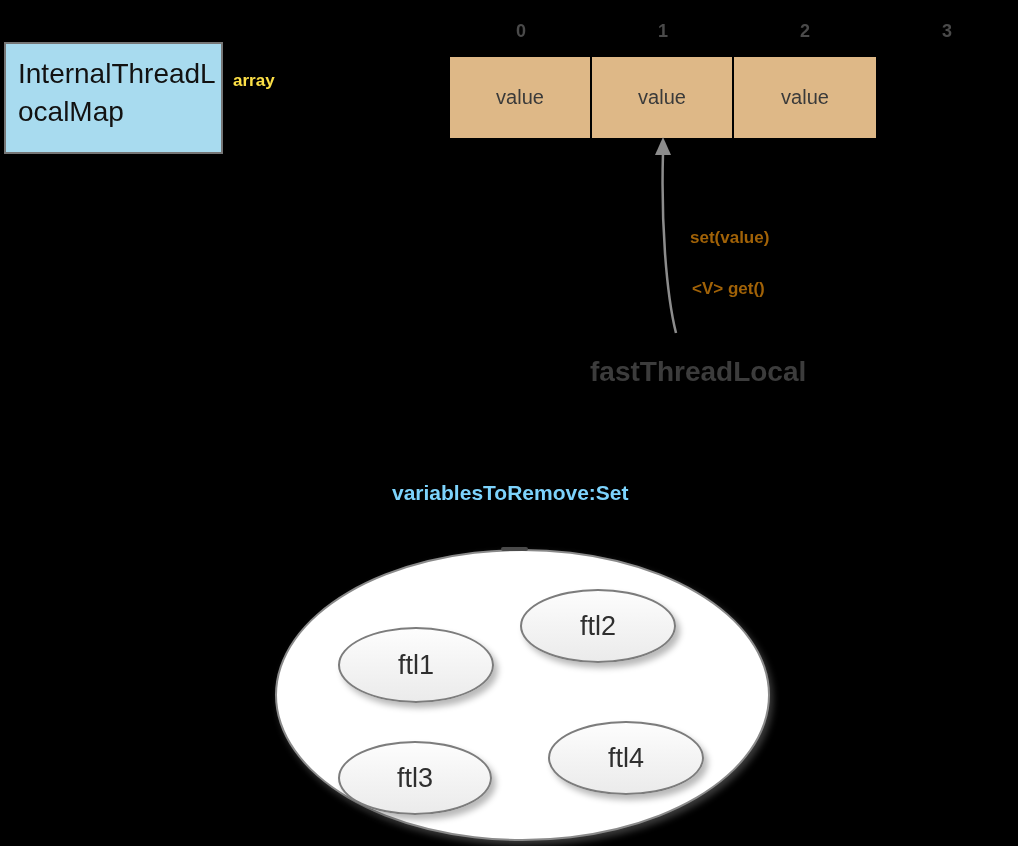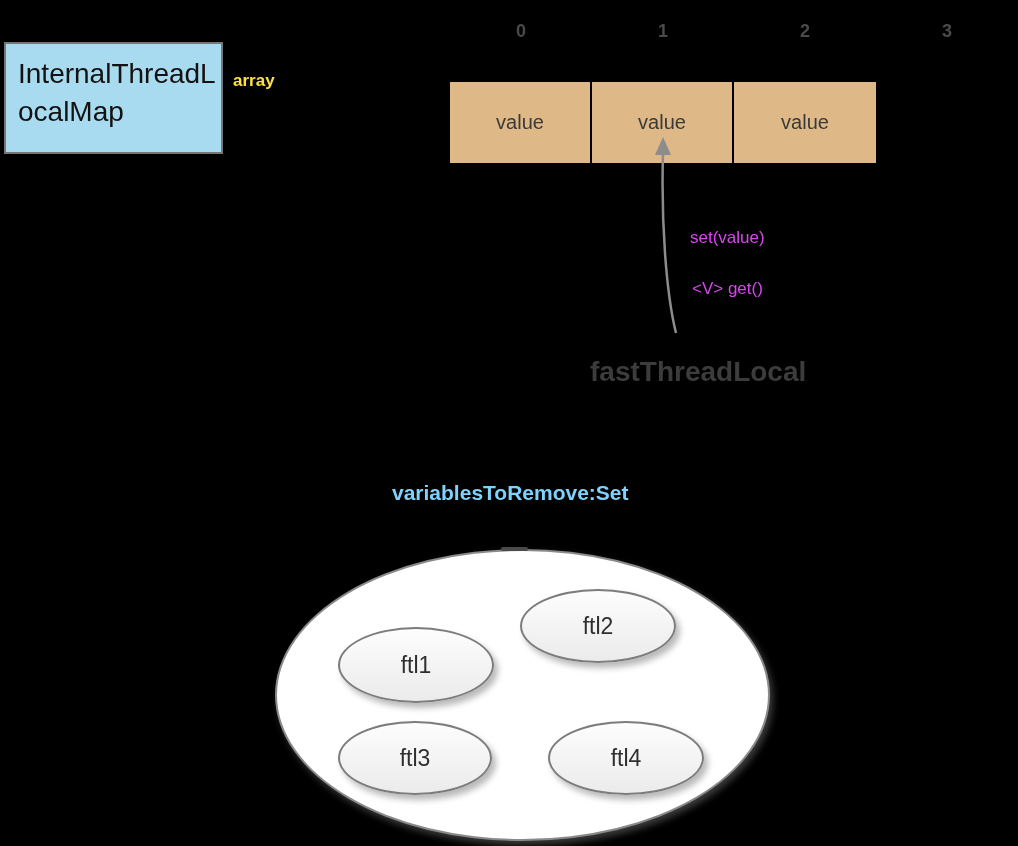--- a/index.html
+++ b/index.html
@@ -23,30 +23,30 @@
   }
 
   
   .index-row { left: 450px; top: 21px; display: flex; }
   .index-cell {
     width: 142px; text-align: center;
     font-size: 18px; font-weight: 700; color: #4a4a4a;
   }
 
   
-  .cells-row { left: 450px; top: 57px; display: flex; gap: 2px; margin-top: 25px; }
+  .cells-row { left: 450px; top: 57px; display: flex; gap: 2px; }
   .cell {
     width: 140px; height: 81px; display: flex;
     align-items: center; justify-content: center;
     font-size: 20px; color: #3a3a3a;
   }
   .cell:last-child { width: 142px; }
 
   
-  .anno { font-size: 17px; font-weight: 400; color: #d946ef; }
+  .anno { font-size: 17px; font-weight: 700; color: #a16207; }
   .set-label { left: 690px; top: 228px; }
   .get-label { left: 692px; top: 279px; }
 
   .ftl-caption {
     left: 590px; top: 356px; font-size: 28px; font-weight: 600; color: #3c3c3c;
   }
   .set-title {
     left: 392px; top: 481px; font-size: 21px; font-weight: 600; color: #7dd3fc;
   }
 
@@ -62,25 +62,25 @@
     background: #4a4a4a; border-radius: 2px;
   }
 
   
   .ftl {
     border-radius: 50%; box-sizing: border-box;
     border: 2px solid #7c7c7c;
     background: linear-gradient(180deg, #fdfdfd 0%, #f3f3f3 55%, #ebebeb 100%);
     box-shadow: 4px 5px 6px rgba(0,0,0,0.28);
     display: flex; align-items: center; justify-content: center;
-    font-size: 23px; color: #2f2f2f;
+    font-size: 27px; color: #2f2f2f;
   }
   .ftl1 { left: 338px; top: 627px; width: 156px; height: 76px; }
   .ftl2 { left: 520px; top: 589px; width: 156px; height: 74px; }
-  .ftl3 { left: 338px; top: 721px; width: 154px; height: 74px; }
+  .ftl3 { left: 338px; top: 741px; width: 154px; height: 74px; }
   .ftl4 { left: 548px; top: 721px; width: 156px; height: 74px; }
 
   .arrow-svg { left: 640px; top: 135px; }
 </style>
 </head>
 <body>
 
 <div class="abs map-box" style="background-color: rgb(168, 219, 239);">
   <div>InternalThreadL</div>
   <div>ocalMap</div>

